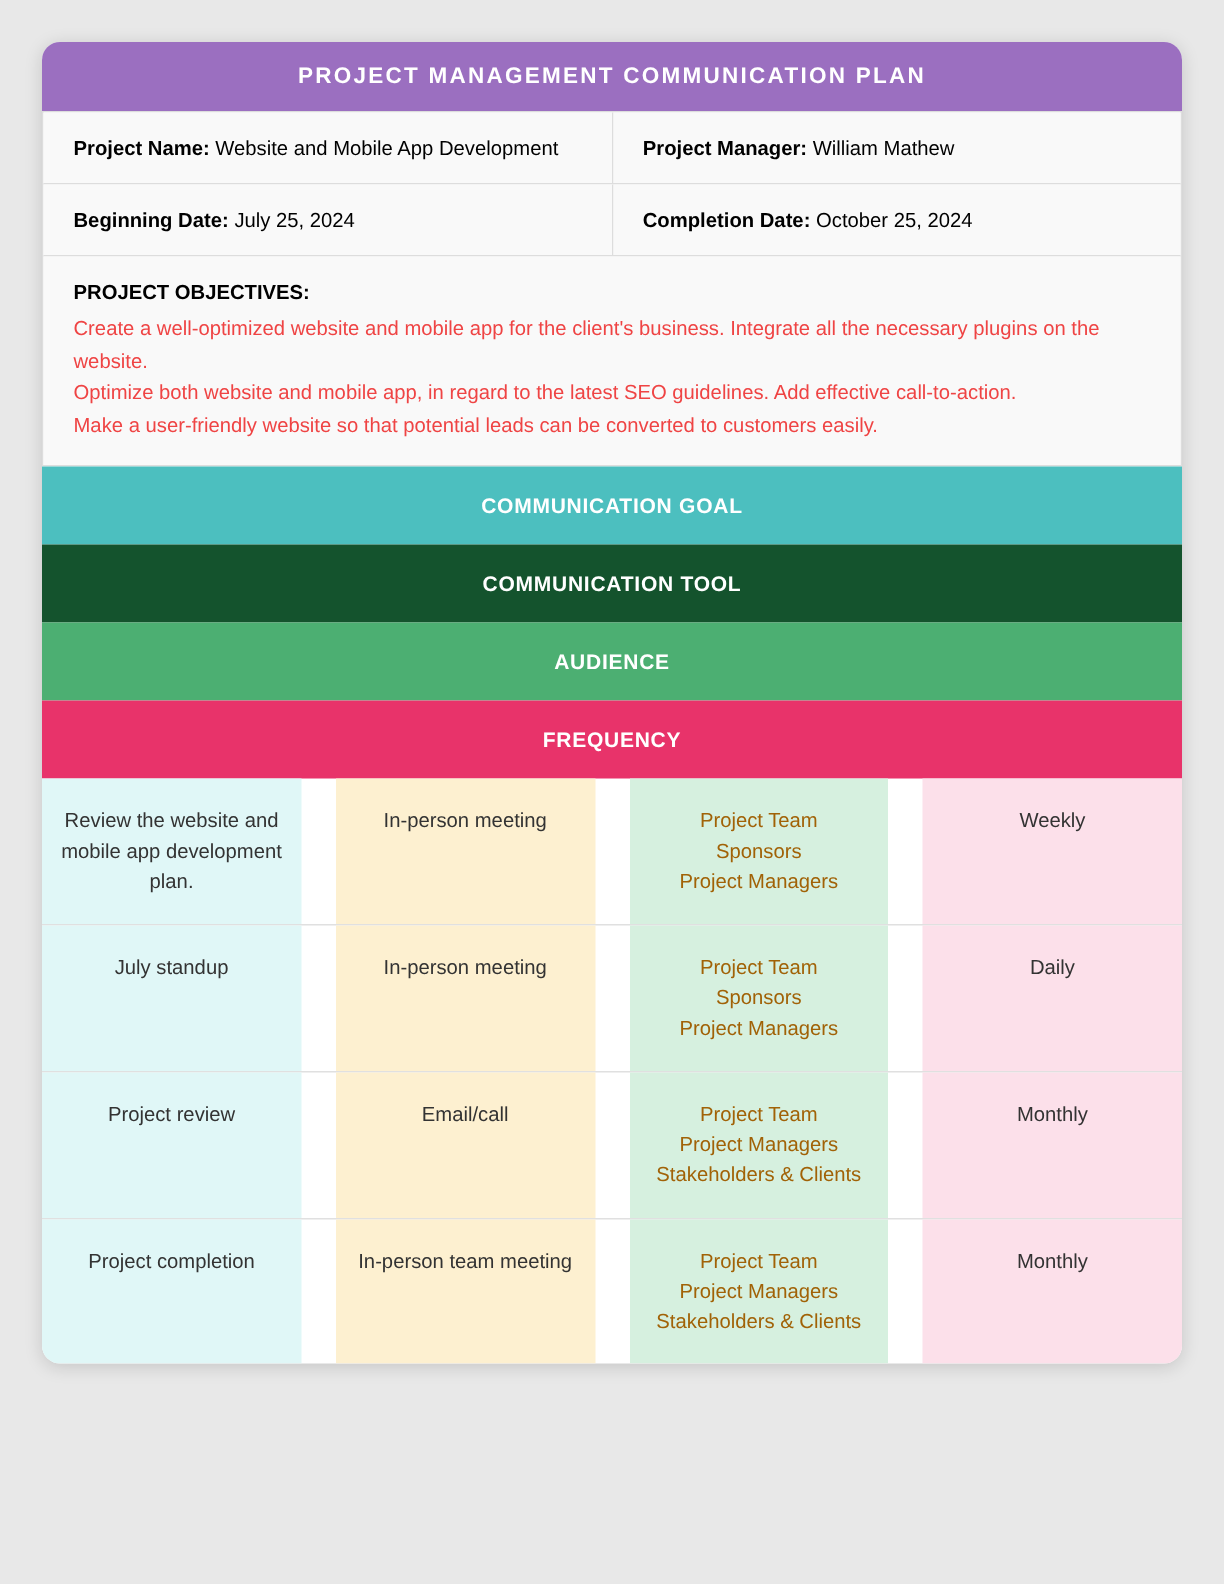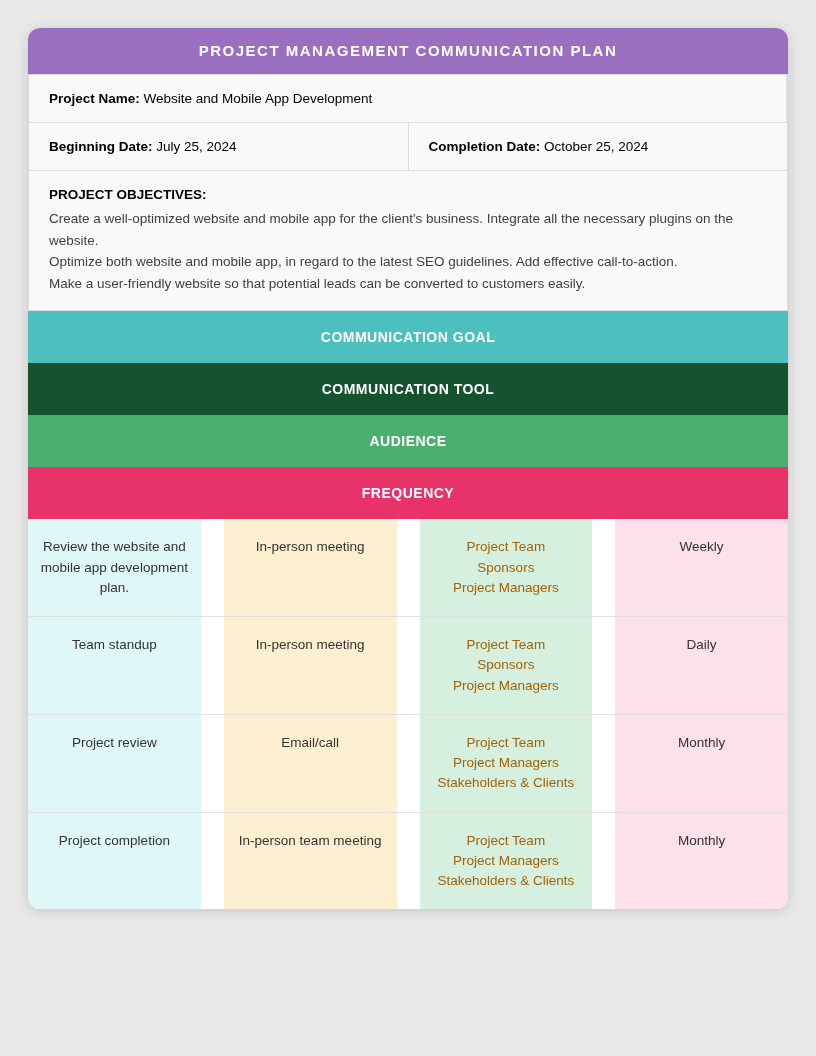--- a/index.html
+++ b/index.html
@@ -70,21 +70,21 @@
       padding: 16px 20px;
       font-size: 13.5px;
     }
     .objectives-label {
       font-weight: bold;
       margin-bottom: 6px;
       font-size: 13.5px;
     }
     .objectives-text {
       line-height: 1.6;
-      color: #404040;
+      color: #ef4444;
     }
     .table-section {
       margin: 0;
     }
     .table-header-row {
       display: flex;
       flex-direction: column;
     }
     .table-header-cell {
       flex: 1;
@@ -129,20 +129,24 @@
   <div class="sub-banner">
     <span class="sub-banner-text">PROJECT MANAGEMENT COMMUNICATION PLAN</span>
   </div>
 
   <div class="info-section">
     <div class="info-row">
       <div class="info-cell">
         <span class="info-label">Project Name:</span>
         <span>Website and Mobile App Development</span>
       </div>
+      <div class="info-cell">
+        <span class="info-label">Project Manager:</span>
+        <span>William Mathew</span>
+      </div>
     </div>
     <div class="info-row">
       <div class="info-cell">
         <span class="info-label">Beginning Date:</span>
         <span>July 25, 2024</span>
       </div>
       <div class="info-cell">
         <span class="info-label">Completion Date:</span>
         <span>October 25, 2024</span>
       </div>
@@ -163,21 +167,21 @@
     </div>
 
     <div id="table-body">
         <div class="table-data-row">
           <div class="table-data-cell td-goal">Review the website and mobile app development plan.</div>
           <div class="table-data-cell td-tool">In-person meeting</div>
           <div class="table-data-cell td-audience">Project Team<br>Sponsors<br>Project Managers</div>
           <div class="table-data-cell td-frequency">Weekly</div>
         </div>
         <div class="table-data-row">
-          <div class="table-data-cell td-goal">Team standup</div>
+          <div class="table-data-cell td-goal">July standup</div>
           <div class="table-data-cell td-tool">In-person meeting</div>
           <div class="table-data-cell td-audience">Project Team<br>Sponsors<br>Project Managers</div>
           <div class="table-data-cell td-frequency">Daily</div>
         </div>
         <div class="table-data-row">
           <div class="table-data-cell td-goal">Project review</div>
           <div class="table-data-cell td-tool">Email/call</div>
           <div class="table-data-cell td-audience">Project Team<br>Project Managers<br>Stakeholders &amp; Clients</div>
           <div class="table-data-cell td-frequency">Monthly</div>
         </div>

